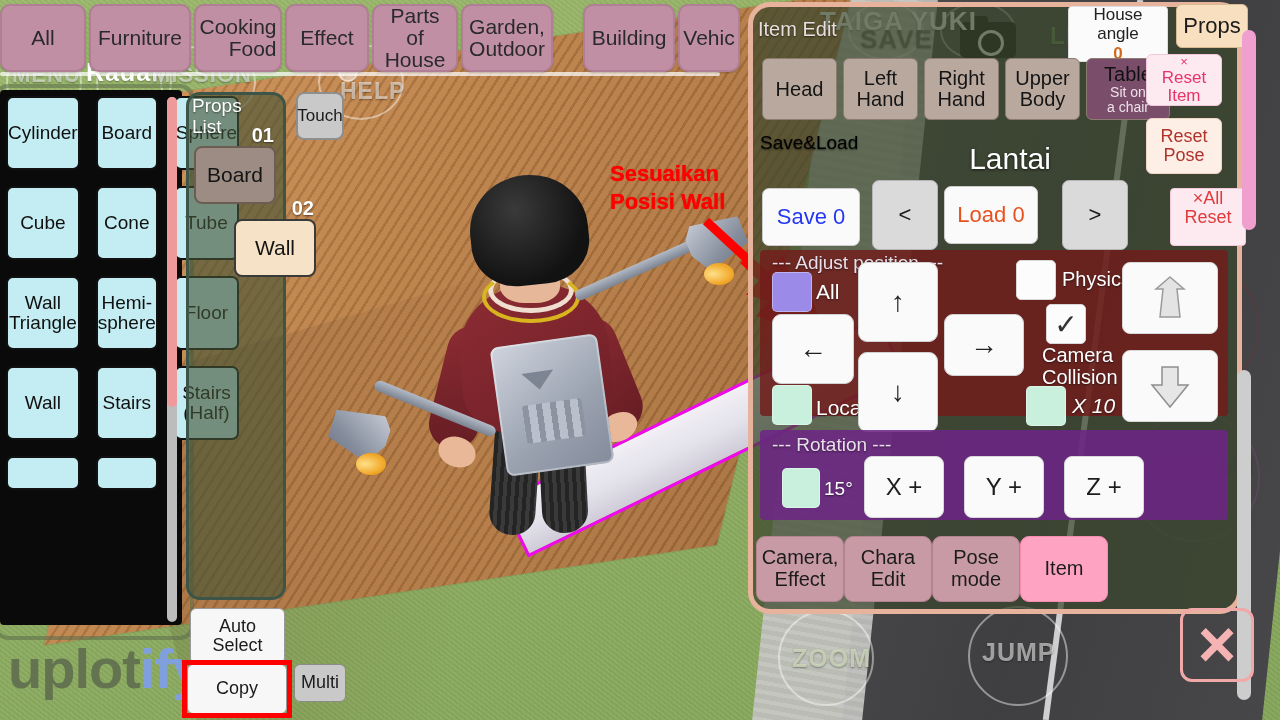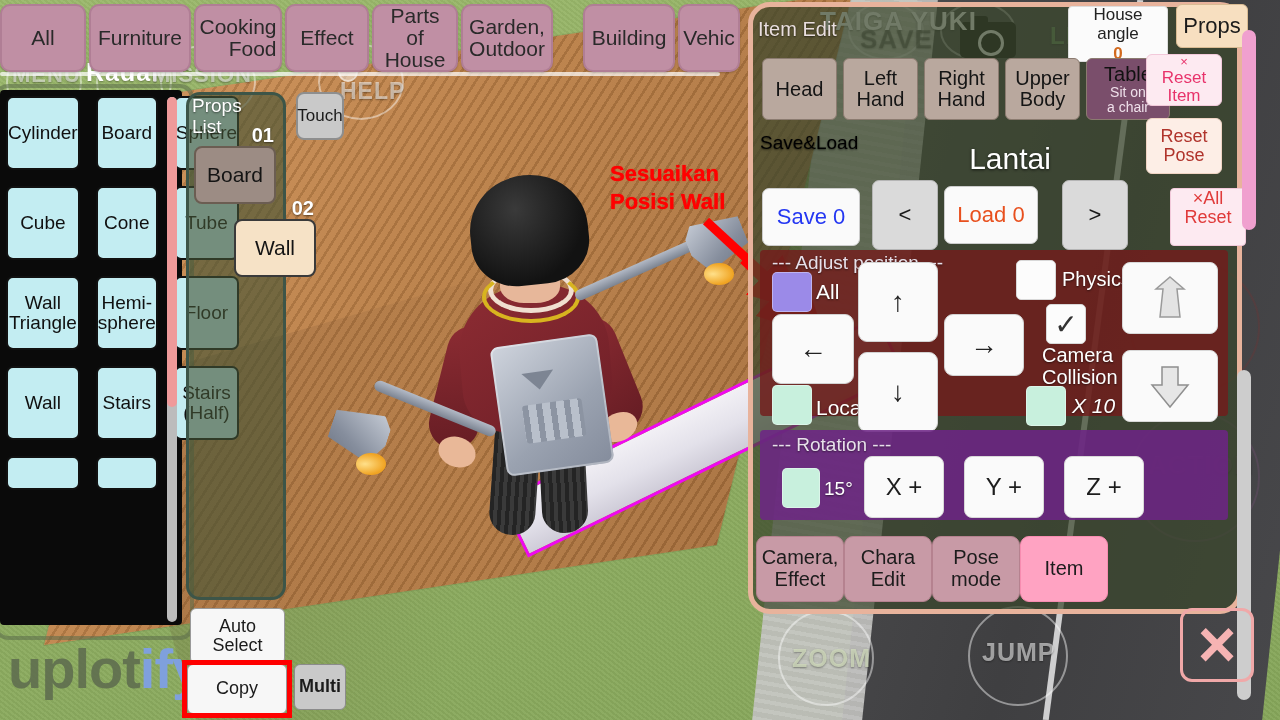--- a/index.html
+++ b/index.html
@@ -589,21 +589,21 @@
     <span class="a">uplot</span><span class="b">ify</span>
   </div>
 
   <div class="smallbtn" style="left:190px; top:608px; width:95px; height:56px;">
     <span style="white-space:pre-line">Auto
 Select</span>
   </div>
   <div class="smallbtn" style="left:187px; top:664px; width:100px; height:50px;">
     <span>Copy</span>
   </div>
-  <div class="smallbtn grey" style="left:294px; top:664px; width:52px; height:46px;font-weight:bold;">
+  <div class="smallbtn grey" style="left:294px; top:664px; width:52px; height:38px;">
     <span>Multi</span>
   </div>
   <div class="redbox"></div>
 
   <div class="editpanel"></div>
   <div class="panel-title">Item Edit</div>
 
   <div class="shadowbox">
     <span style="white-space:pre-line">House
 angle</span>

